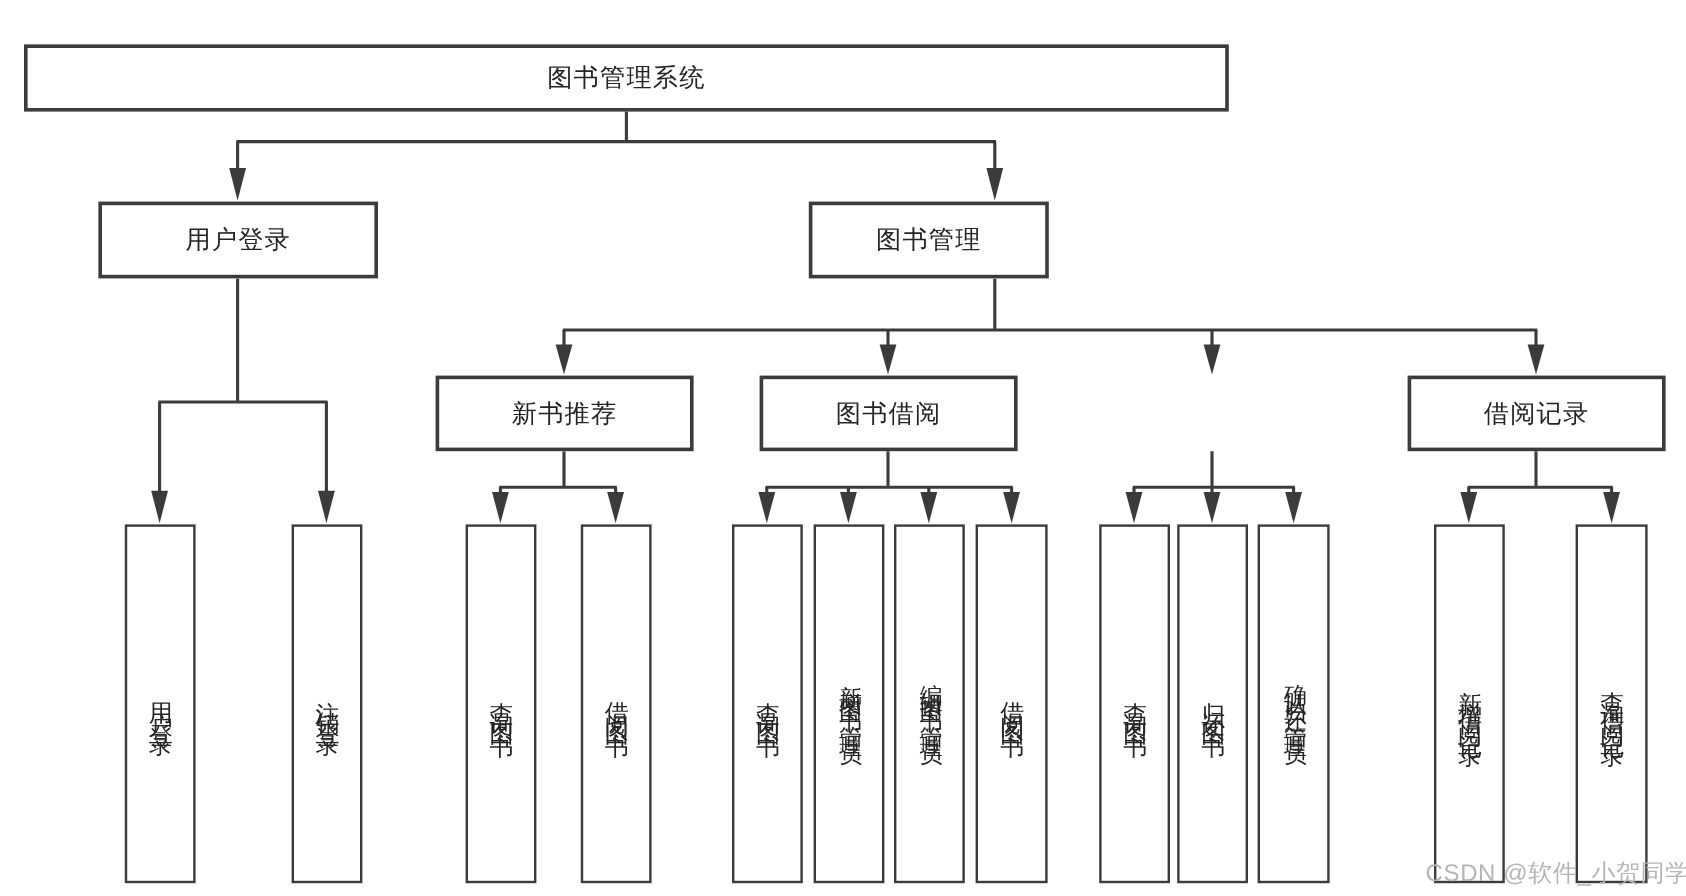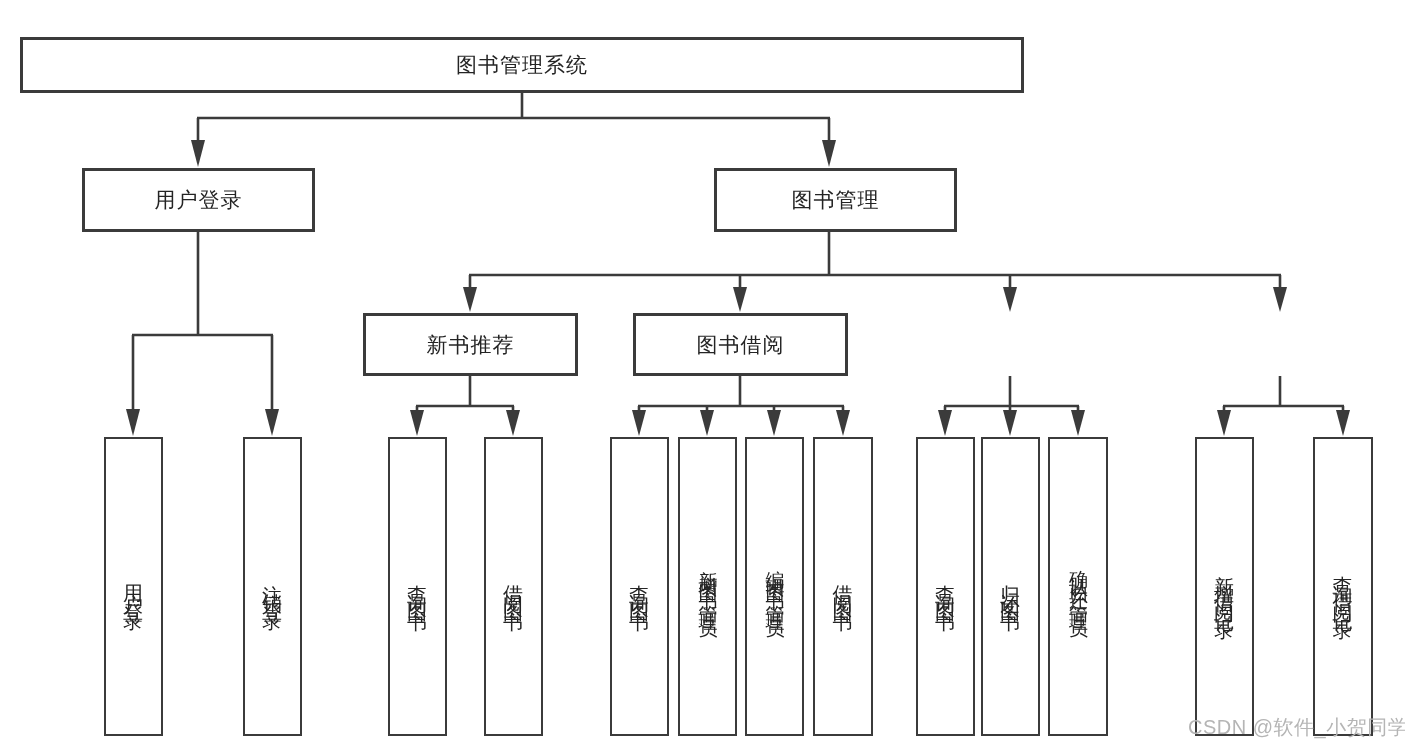--- a/index.html
+++ b/index.html
@@ -25,21 +25,21 @@
     border: 3px solid #3b3b3b;
     background: #ffffff;
     display: flex;
     align-items: center;
     justify-content: center;
     color: #242424;
   }
   .root-box   { left: 20px;  top: 13px;  width: 1004px; height: 56px; font-size: 21px; letter-spacing: 1px; margin-top: 24px; }
   .lvl1-box   { top: 168px;  height: 64px; font-size: 21px; letter-spacing: 1px; }
   .lvl1-user  { left: 82px;  width: 233px; }
-  .lvl1-book  { left: 714px; width: 243px; text-align: right; }
+  .lvl1-book  { left: 674px; width: 200px; text-align: right; }
   .lvl2-box   { top: 313px;  width: 215px; height: 63px; font-size: 21px; letter-spacing: 1px; }
   .lvl2-recommend { left: 363px; }
   .lvl2-borrow    { left: 633px; }
   .lvl2-current   { left: 903px; }
   .lvl2-records   { left: 1173px; }
   .leaf-box {
     top: 437px; width: 59px; height: 299px;
     border-width: 2.5px;
   }
   .leaf-box span {
@@ -151,20 +151,23 @@
   <div class="box lvl1-box lvl1-book">
     <span>图书管理</span>
   </div>
 
   <div class="box lvl2-box lvl2-borrow">
     <span>图书借阅</span>
   </div>
   <div class="box lvl2-box lvl2-recommend">
     <span>新书推荐</span>
   </div>
+  <div class="box lvl2-box lvl2-records">
+    <span>借阅记录</span>
+  </div>
 
   <div class="box leaf-box" style="left:104px">
     <span>用户登录</span>
   </div>
   <div class="box leaf-box" style="left:243px">
     <span>注销登录</span>
   </div>
 
   <div class="box leaf-box" style="left:388px">
     <span>查询图书</span>

